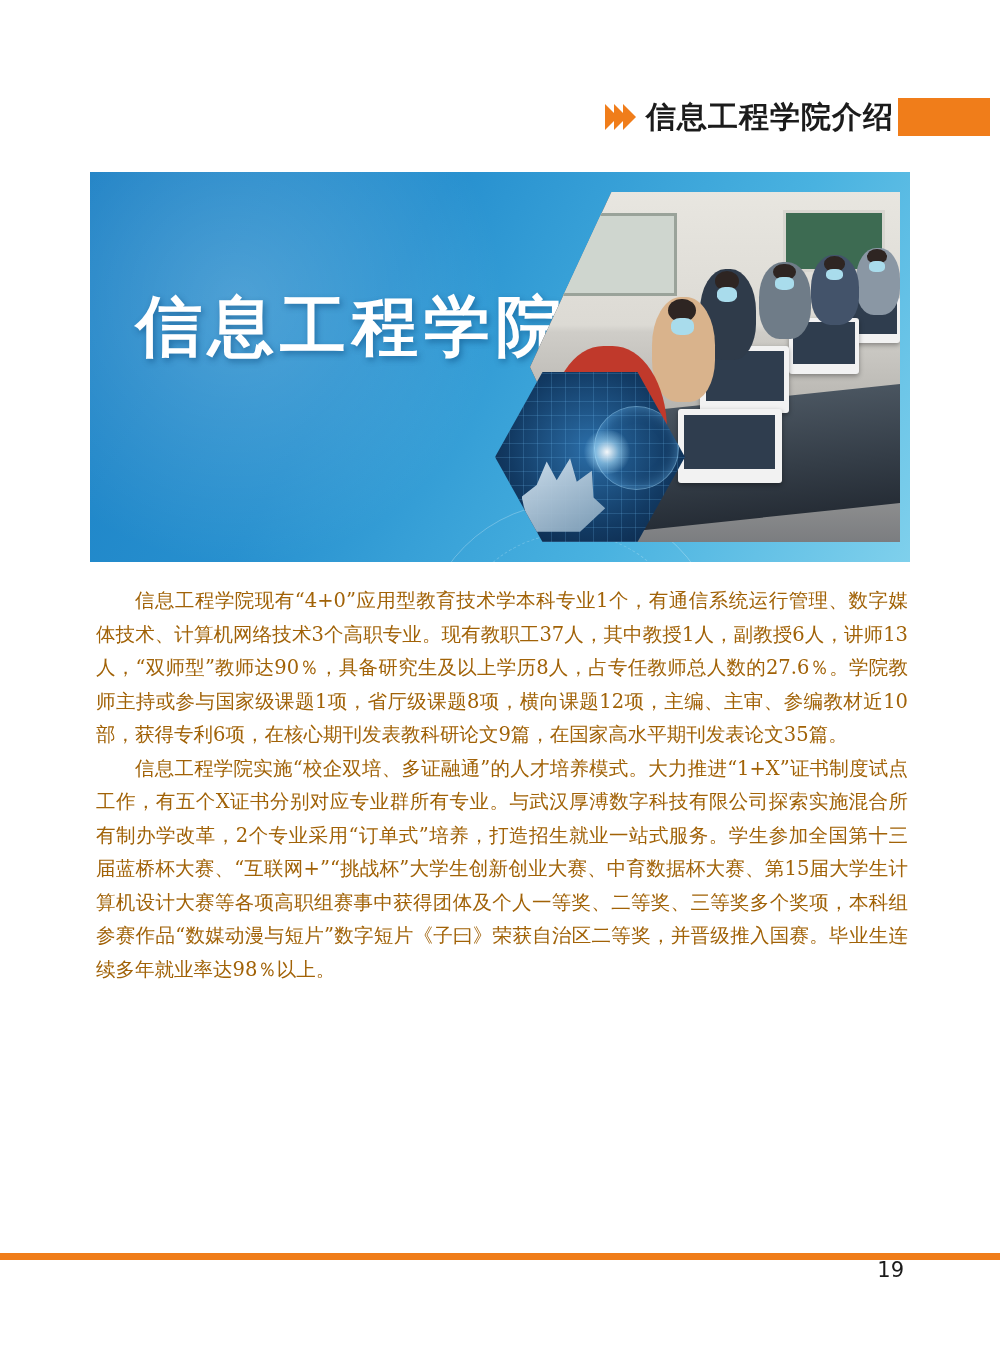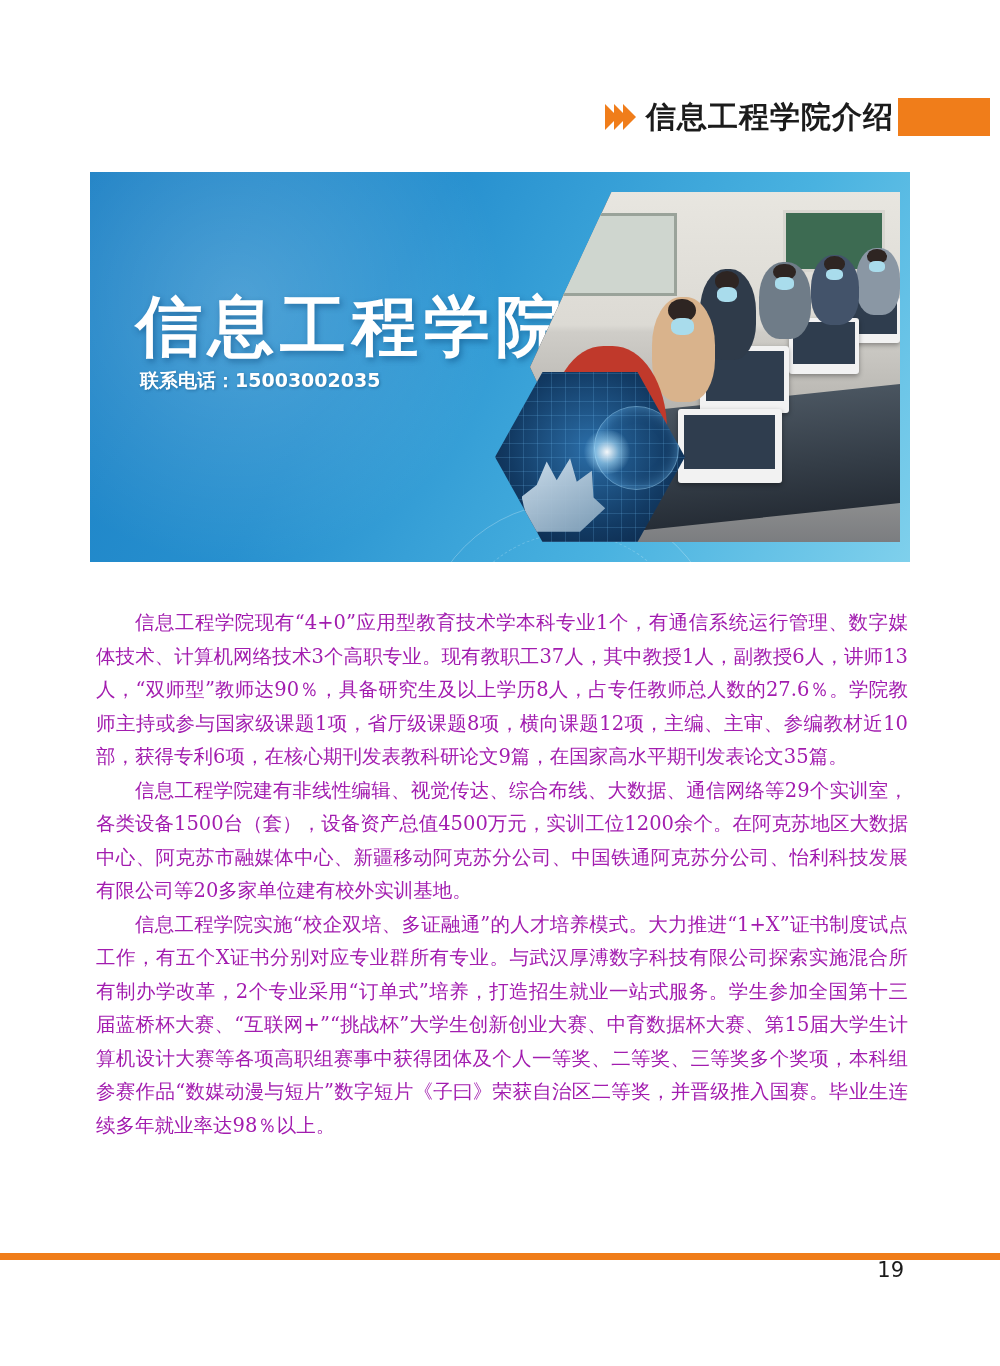--- a/index.html
+++ b/index.html
@@ -249,26 +249,26 @@
     width: 26%;
     height: 26%;
     background: radial-gradient(circle, rgba(255,255,255,0.95) 0%, rgba(180,230,255,0.55) 35%, rgba(180,230,255,0) 70%);
     border-radius: 50%;
   }
 
   
   .content {
     position: absolute;
     left: 96px;
-    top: 606px;
+    top: 584px;
     width: 812px;
     font-family: "DejaVu Serif", "Liberation Serif", serif;
     font-size: 19.5px;
     line-height: 33.5px;
-    color: #a21caf;
+    color: #a16207;
     text-align: justify;
     text-justify: inter-ideograph;
   }
   .content p {
     margin: 0 0 0 0;
     text-indent: 2em;
   }
 
   
   .footer-line {
@@ -303,23 +303,20 @@
   <div class="header-bar-right"></div>
 </div>
 
 <div class="banner">
   <div class="banner-glow"></div>
   <div class="banner-rings"></div>
 
   <div class="banner-title">信息工程学院</div>
 
   <div class="banner-contact">
-    <div class="row">
-      <span>联系电话：</span><span>15003002035</span>
-    </div>
   </div>
 
   <div class="hex-photo">
     <div class="photo-wall"></div>
     <div class="photo-board"></div>
     <div class="photo-board2"></div>
     <div class="desk"></div>
     <div class="monitor m3"></div>
     <div class="monitor m2"></div>
     <div class="monitor m1"></div>
@@ -354,18 +351,17 @@
   <div class="hex-tech">
     <div class="grid"></div>
     <div class="globe"></div>
     <div class="hand"></div>
     <div class="flare"></div>
   </div>
 </div>
 
 <div class="content">
   <p>信息工程学院现有“4+0”应用型教育技术学本科专业1个，有通信系统运行管理、数字媒体技术、计算机网络技术3个高职专业。现有教职工37人，其中教授1人，副教授6人，讲师13人，“双师型”教师达90％，具备研究生及以上学历8人，占专任教师总人数的27.6％。学院教师主持或参与国家级课题1项，省厅级课题8项，横向课题12项，主编、主审、参编教材近10部，获得专利6项，在核心期刊发表教科研论文9篇，在国家高水平期刊发表论文35篇。</p>
-  <p>信息工程学院建有非线性编辑、视觉传达、综合布线、大数据、通信网络等29个实训室，各类设备1500台（套），设备资产总值4500万元，实训工位1200余个。在阿克苏地区大数据中心、阿克苏市融媒体中心、新疆移动阿克苏分公司、中国铁通阿克苏分公司、怡利科技发展有限公司等20多家单位建有校外实训基地。</p>
   <p>信息工程学院实施“校企双培、多证融通”的人才培养模式。大力推进“1+X”证书制度试点工作，有五个X证书分别对应专业群所有专业。与武汉厚溥数字科技有限公司探索实施混合所有制办学改革，2个专业采用“订单式”培养，打造招生就业一站式服务。学生参加全国第十三届蓝桥杯大赛、“互联网+”“挑战杯”大学生创新创业大赛、中育数据杯大赛、第15届大学生计算机设计大赛等各项高职组赛事中获得团体及个人一等奖、二等奖、三等奖多个奖项，本科组参赛作品“数媒动漫与短片”数字短片《子曰》荣获自治区二等奖，并晋级推入国赛。毕业生连续多年就业率达98％以上。</p>
 </div>
 
 <div class="footer-line"></div>
 <div class="page-num">19</div>
 
 </body></html>

